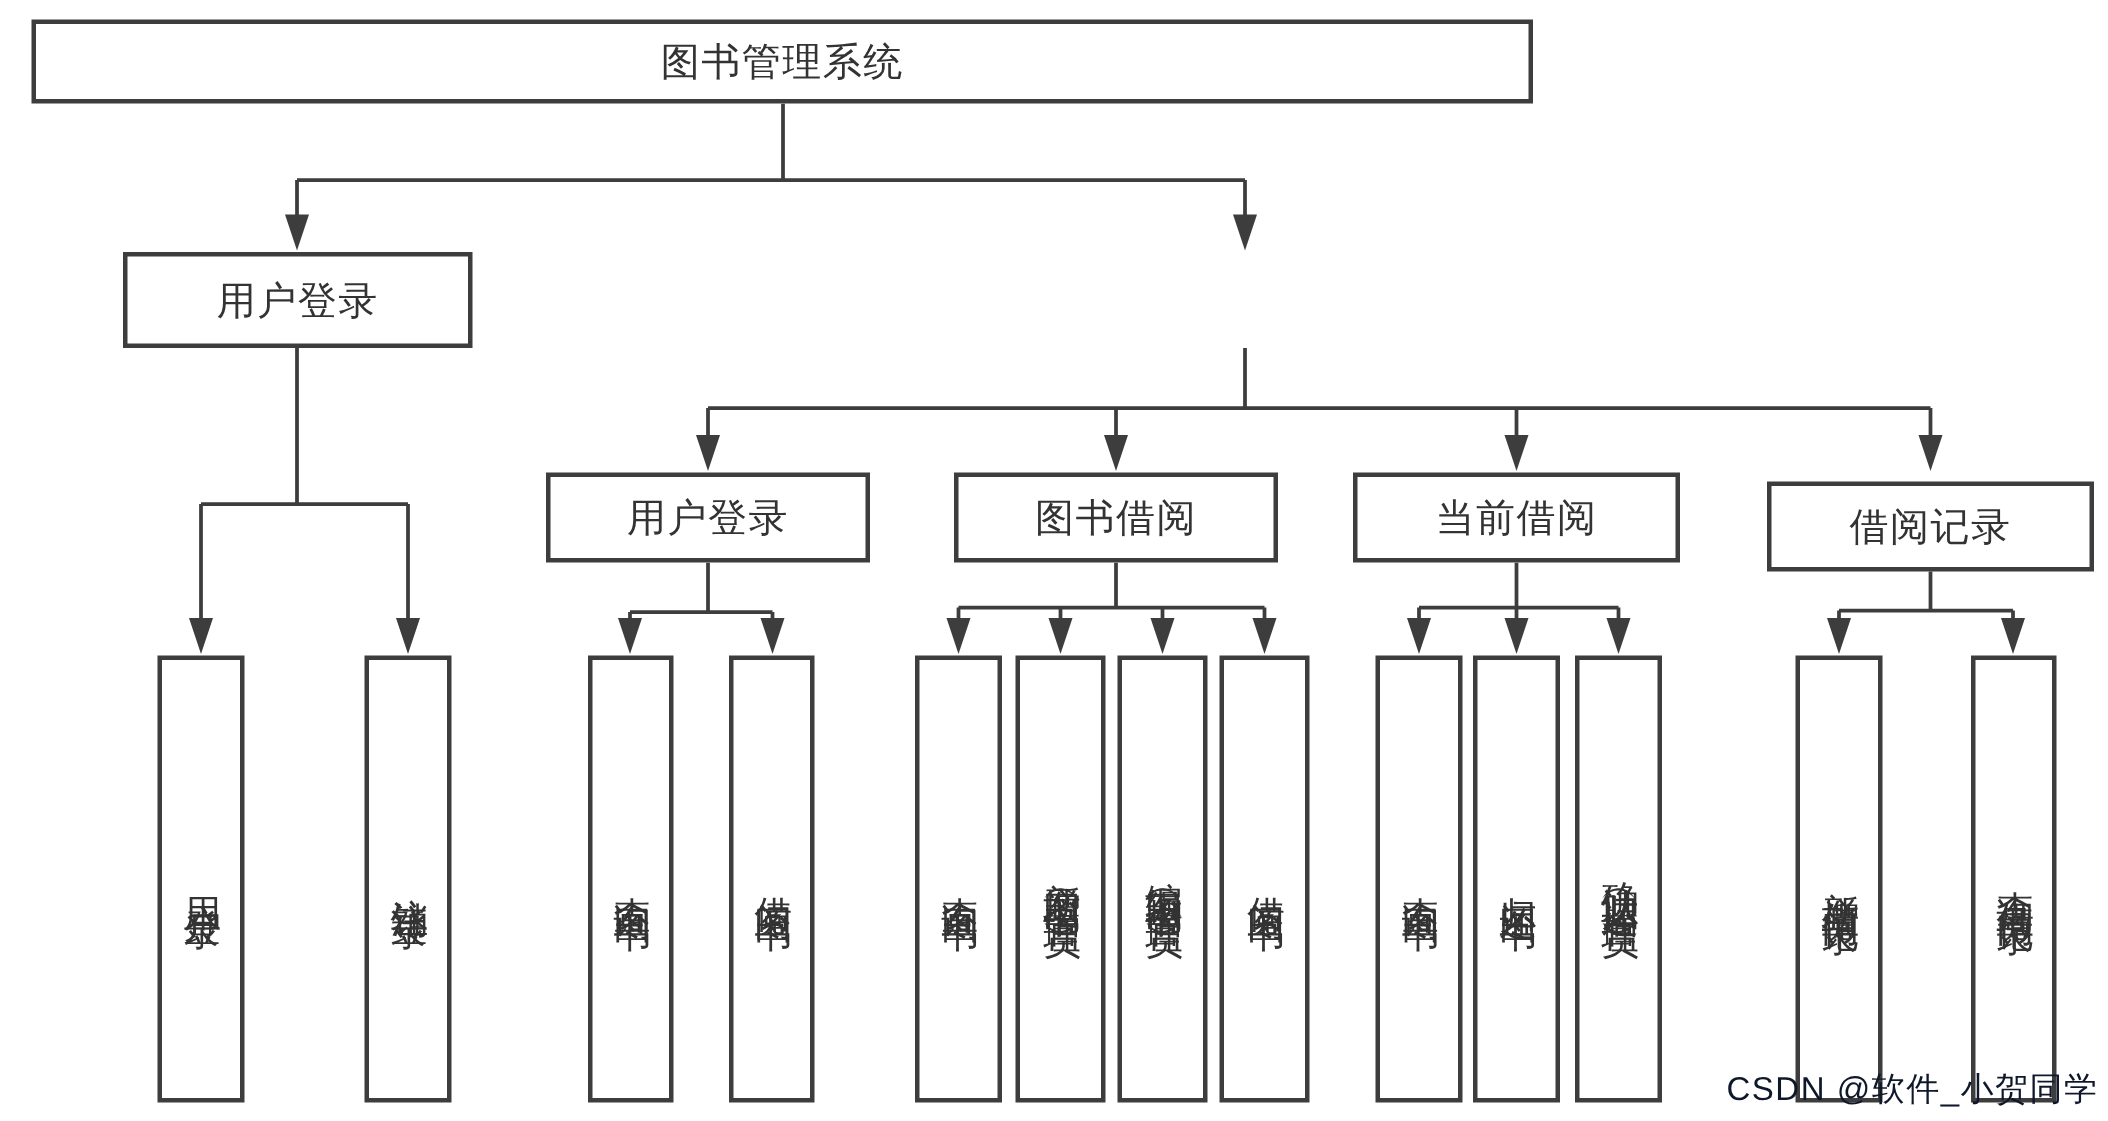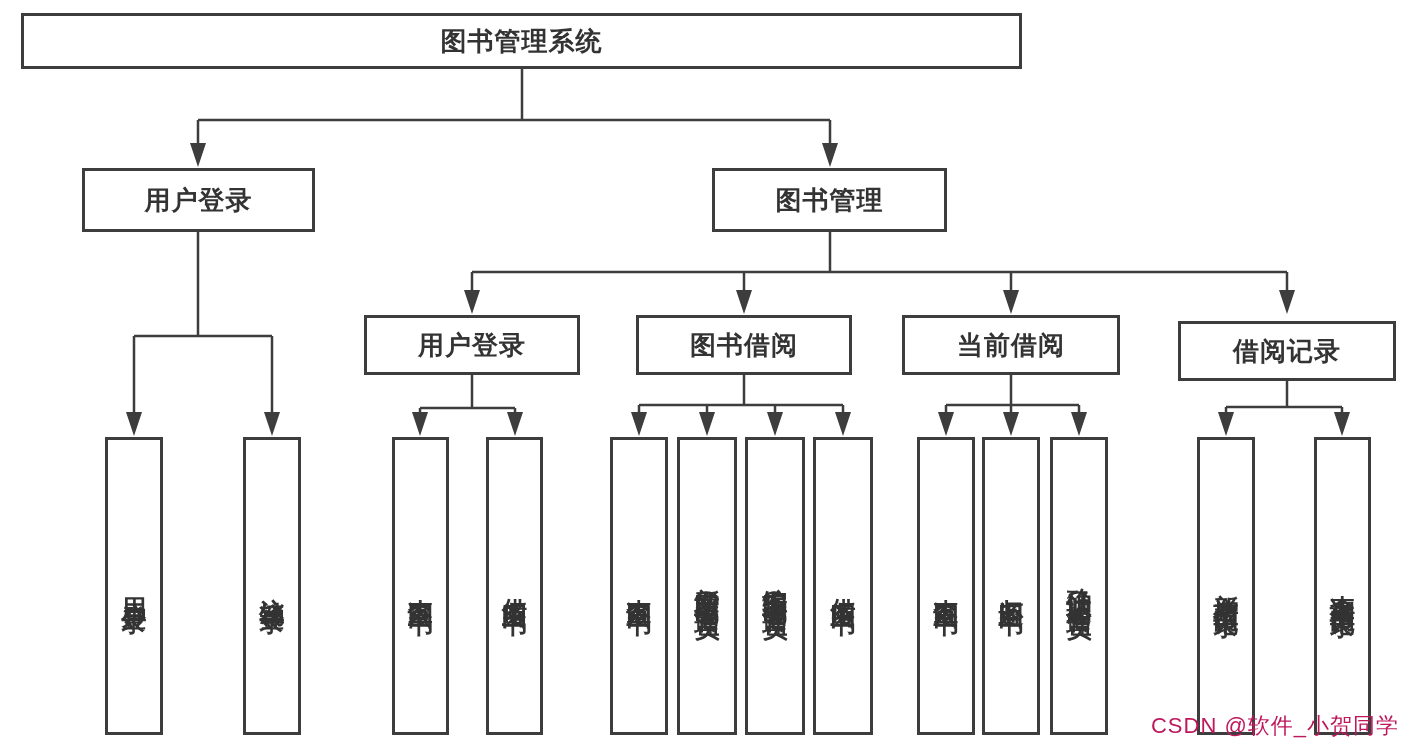--- a/index.html
+++ b/index.html
@@ -14,36 +14,35 @@
   .node {
     position:absolute;
     box-sizing:border-box;
     border:3px solid #3d3d3d;
     background:#ffffff;
     color:#333333;
     display:flex;
     align-items:center;
     justify-content:center;
     text-align:center;
-    font-weight:bold;
   }
   .node--h { font-size:26px; letter-spacing:1px; line-height:1; }
   .node--v {
     font-size:25px;
     writing-mode:vertical-rl;
     text-orientation:mixed;
     letter-spacing:4px;
     line-height:1;
   }
   .node--v span { display:block; }
   .watermark {
     position:absolute;
     right:6px; bottom:6px;
     font-size:22px;
-    color:#be185d;
+    color:#0f172a;
     letter-spacing:1px;
     white-space:nowrap;
   }
 </style>
 </head>
 <body>
 
 <div class="canvas">
 
   <svg class="connector-svg" viewBox="0 0 1405 747" xmlns="http://www.w3.org/2000/svg">
@@ -92,23 +91,20 @@
       <polygon points="1334,412 1350,412 1342,436"></polygon>
     </g>
   </svg>
 
   <div class="node node--h" style="left:21px;top:13px;width:1001px;height:56px;">
     <span>图书管理系统</span>
   </div>
 
   <div class="node node--h" style="left:82px;top:168px;width:233px;height:64px;">
     <span>用户登录</span>
-  </div>
-  <div class="node node--h" style="left:712px;top:168px;width:235px;height:64px;">
-    <span>图书管理</span>
   </div>
 
   <div class="node node--h" style="left:364px;top:315px;width:216px;height:60px;">
     <span>用户登录</span>
   </div>
   <div class="node node--h" style="left:636px;top:315px;width:216px;height:60px;">
     <span>图书借阅</span>
   </div>
   <div class="node node--h" style="left:902px;top:315px;width:218px;height:60px;">
     <span>当前借阅</span>

